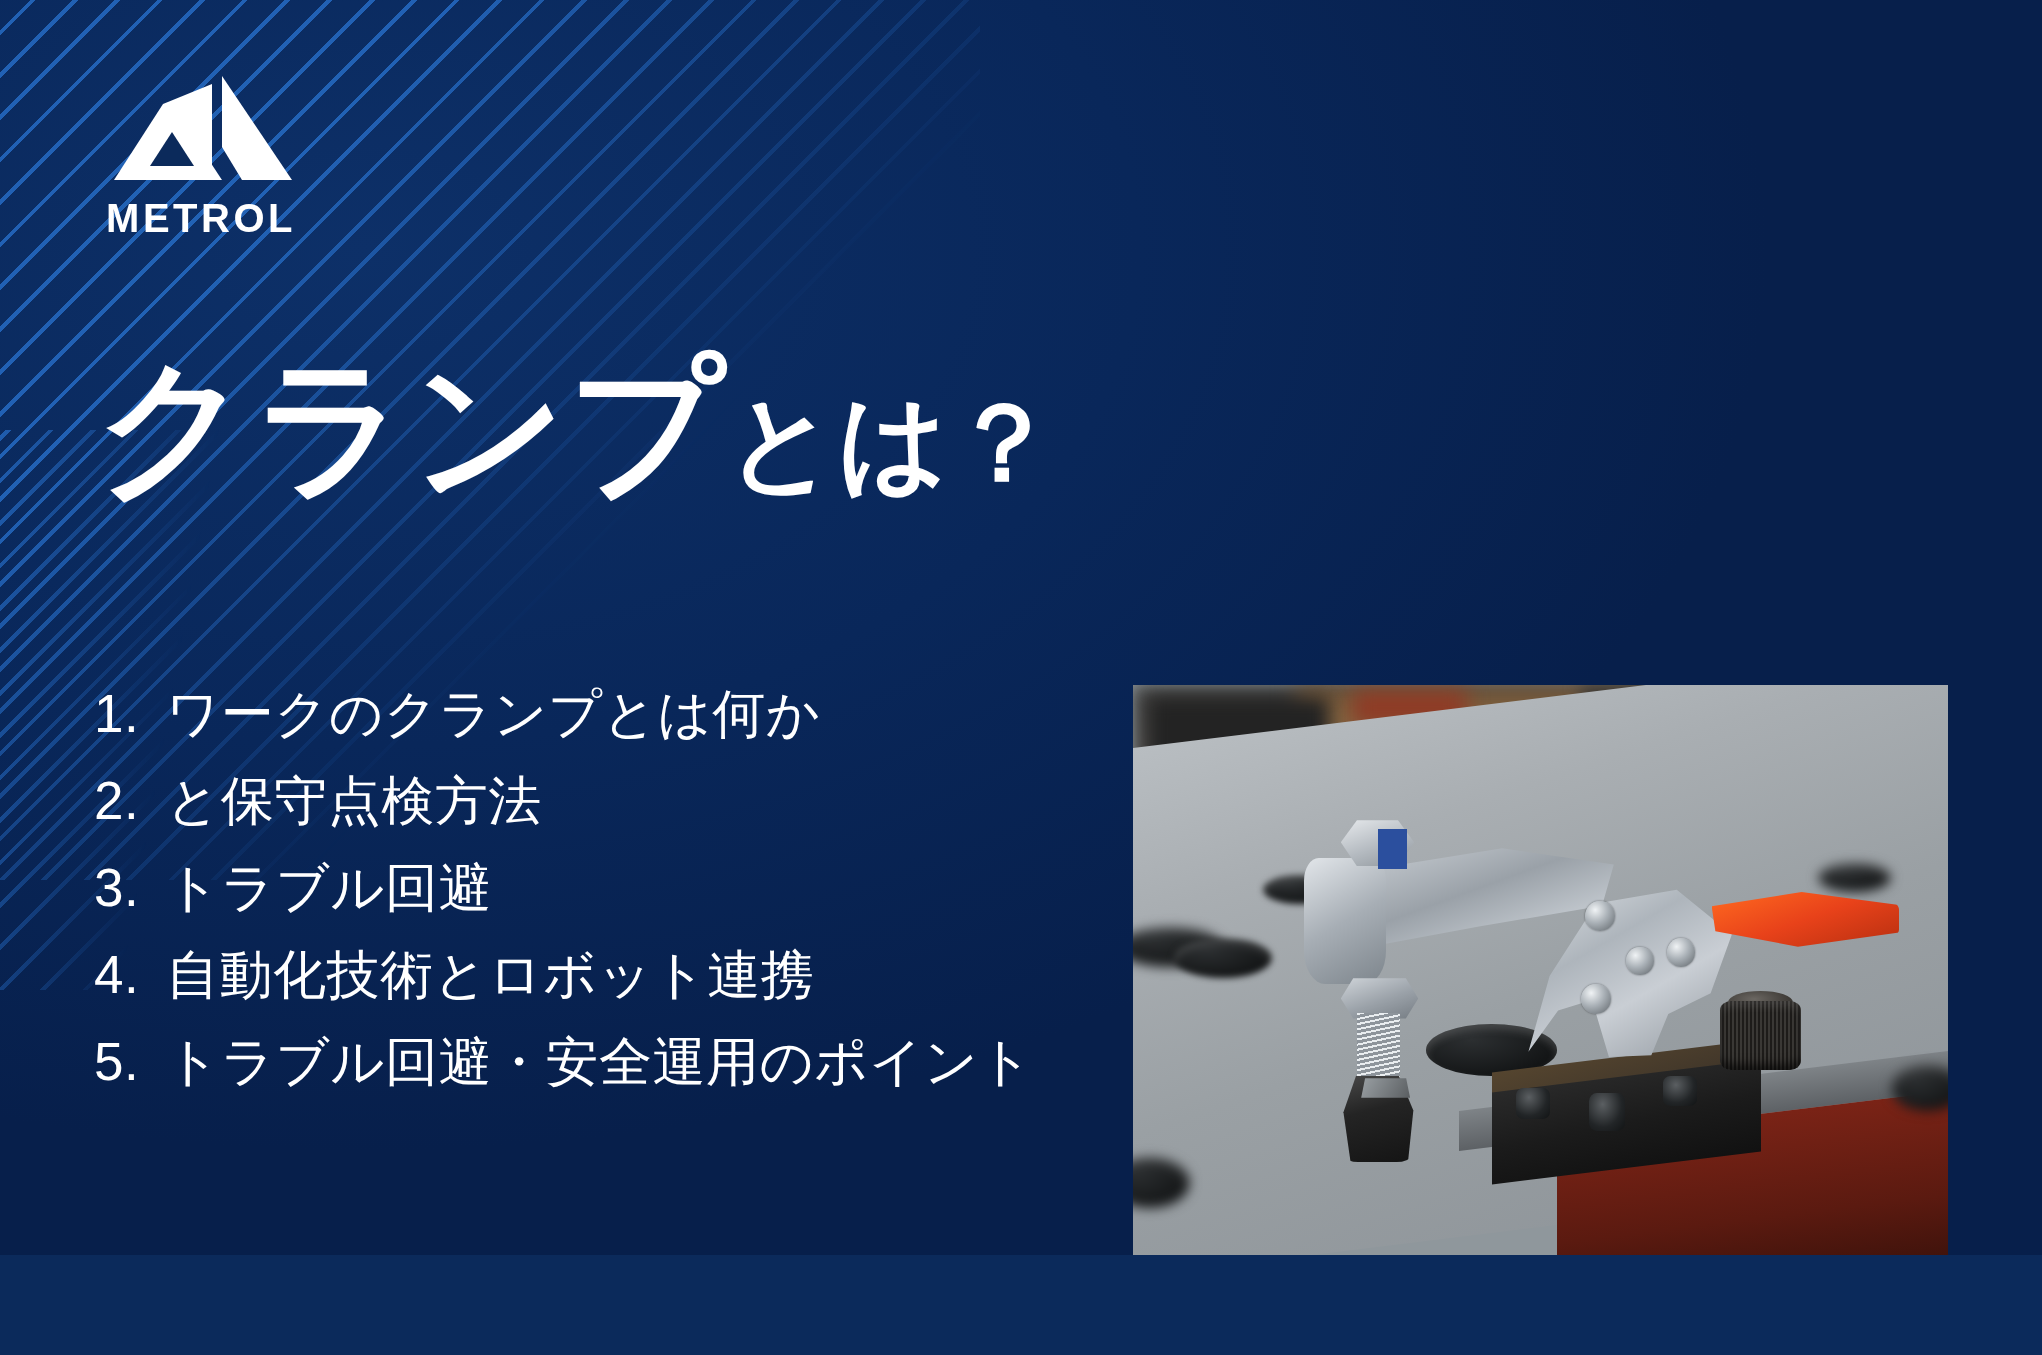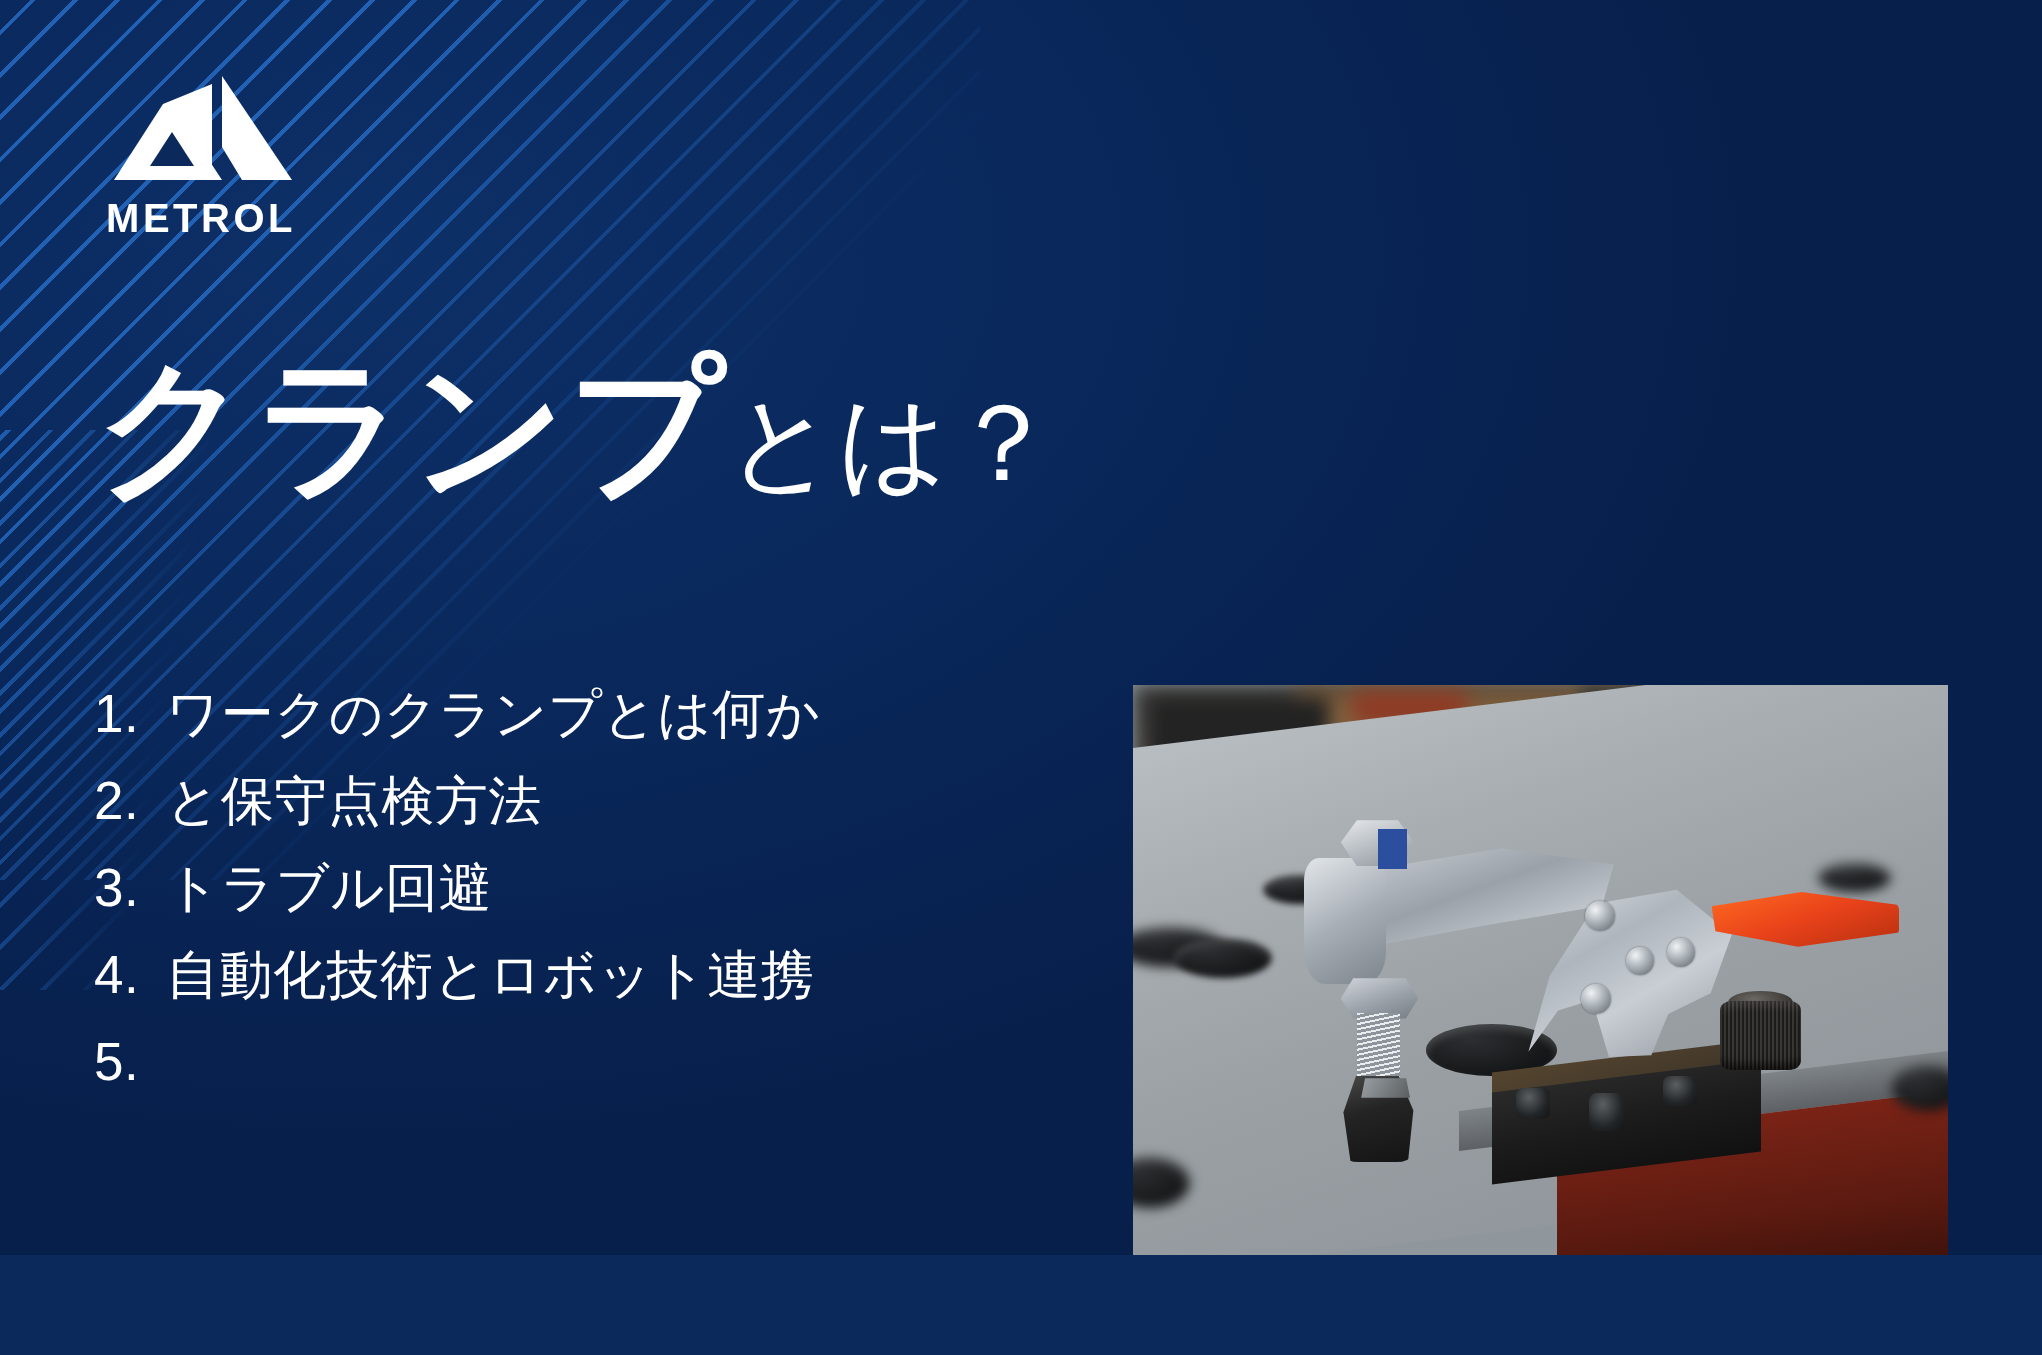--- a/index.html
+++ b/index.html
@@ -94,21 +94,21 @@
   }
   .title-main {
     font-size: 152px;
     font-weight: bold;
     letter-spacing: 2px;
     vertical-align: baseline;
     text-align: center;
   }
   .title-suffix {
     font-size: 108px;
-    font-weight: normal;
+    font-weight: bold;
     letter-spacing: 1px;
     vertical-align: baseline;
   }
 
   
   .agenda {
     position: absolute;
     left: 94px;
     top: 680px;
     width: 1000px;
@@ -327,20 +327,21 @@
     </li>
     <li class="agenda-item">
       <span class="agenda-num">4.</span>
       <span class="agenda-text">
         <span class="wrap-line">自動化技術とロボット連携</span>
       </span>
     </li>
     <li class="agenda-item">
       <span class="agenda-num">5.</span>
       <span class="agenda-text">
+        <span class="wrap-line">トラブル回避・安全運用のポイント</span>
       </span>
     </li>
   </ol>
 
   <div class="photo">
     <div class="photo-scene">
 
       <div class="ph-bg-top"></div>
       <div class="ph-bg-wood"></div>
       <div class="ph-bg-redblock"></div>

